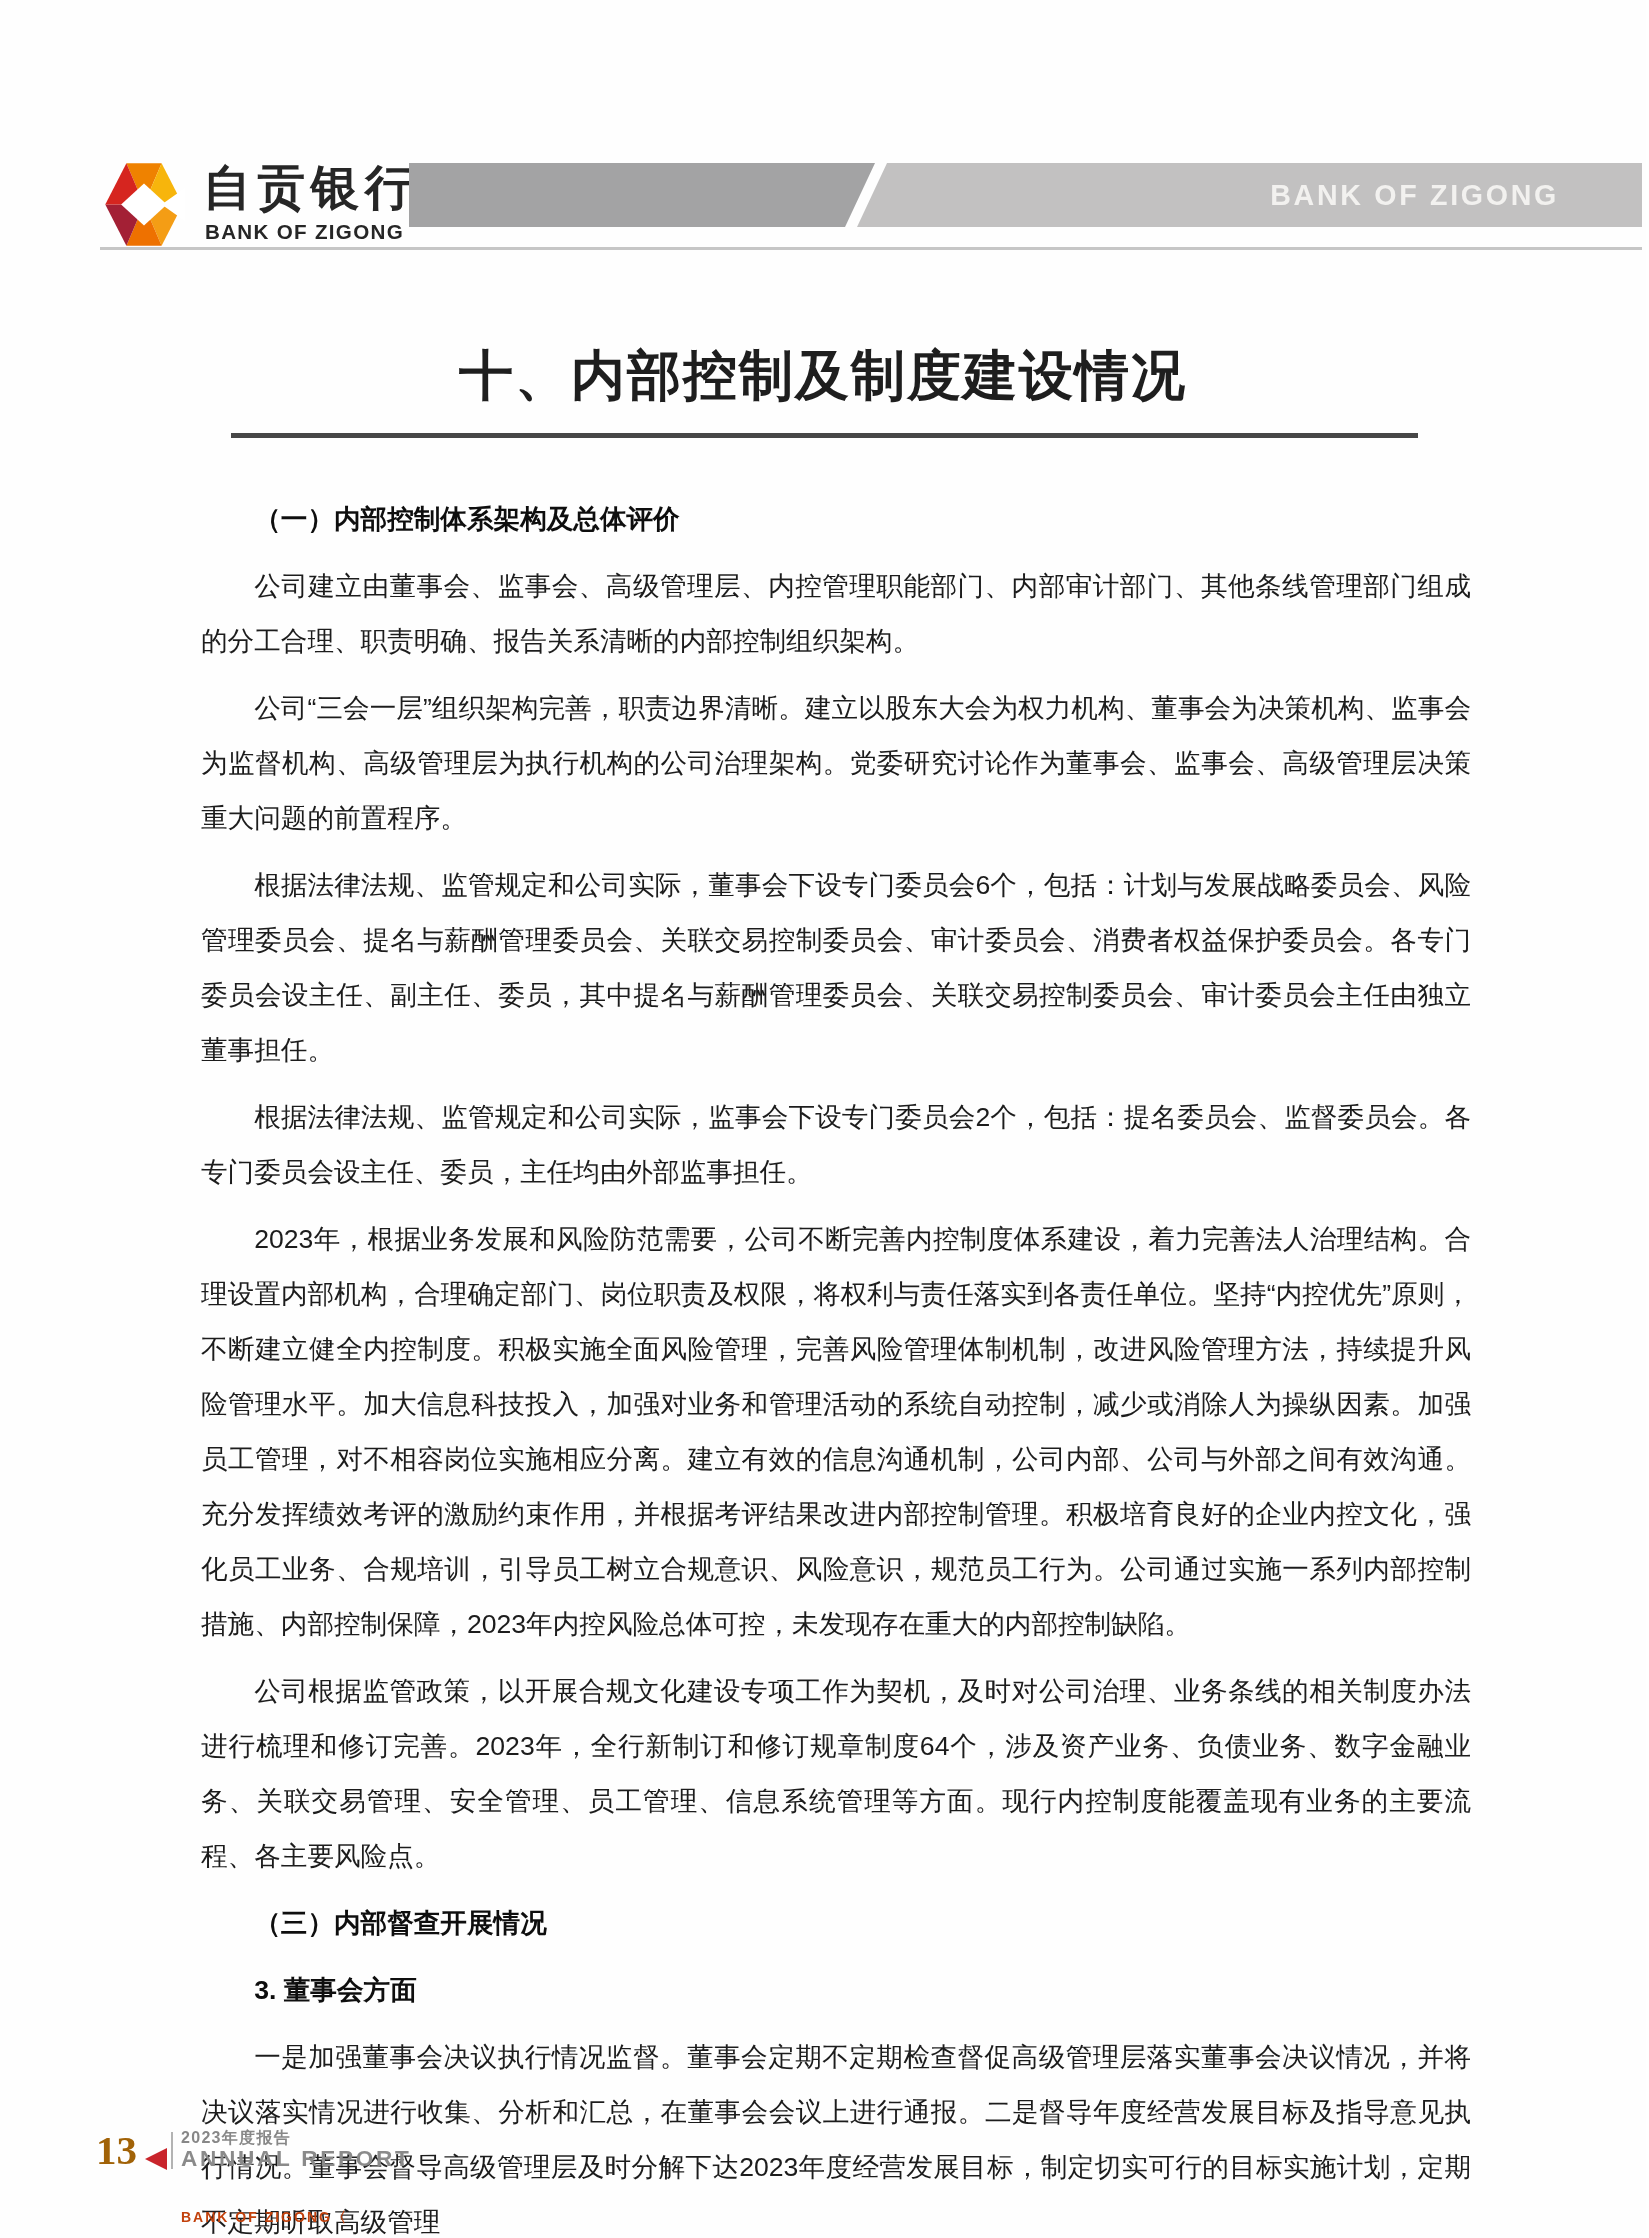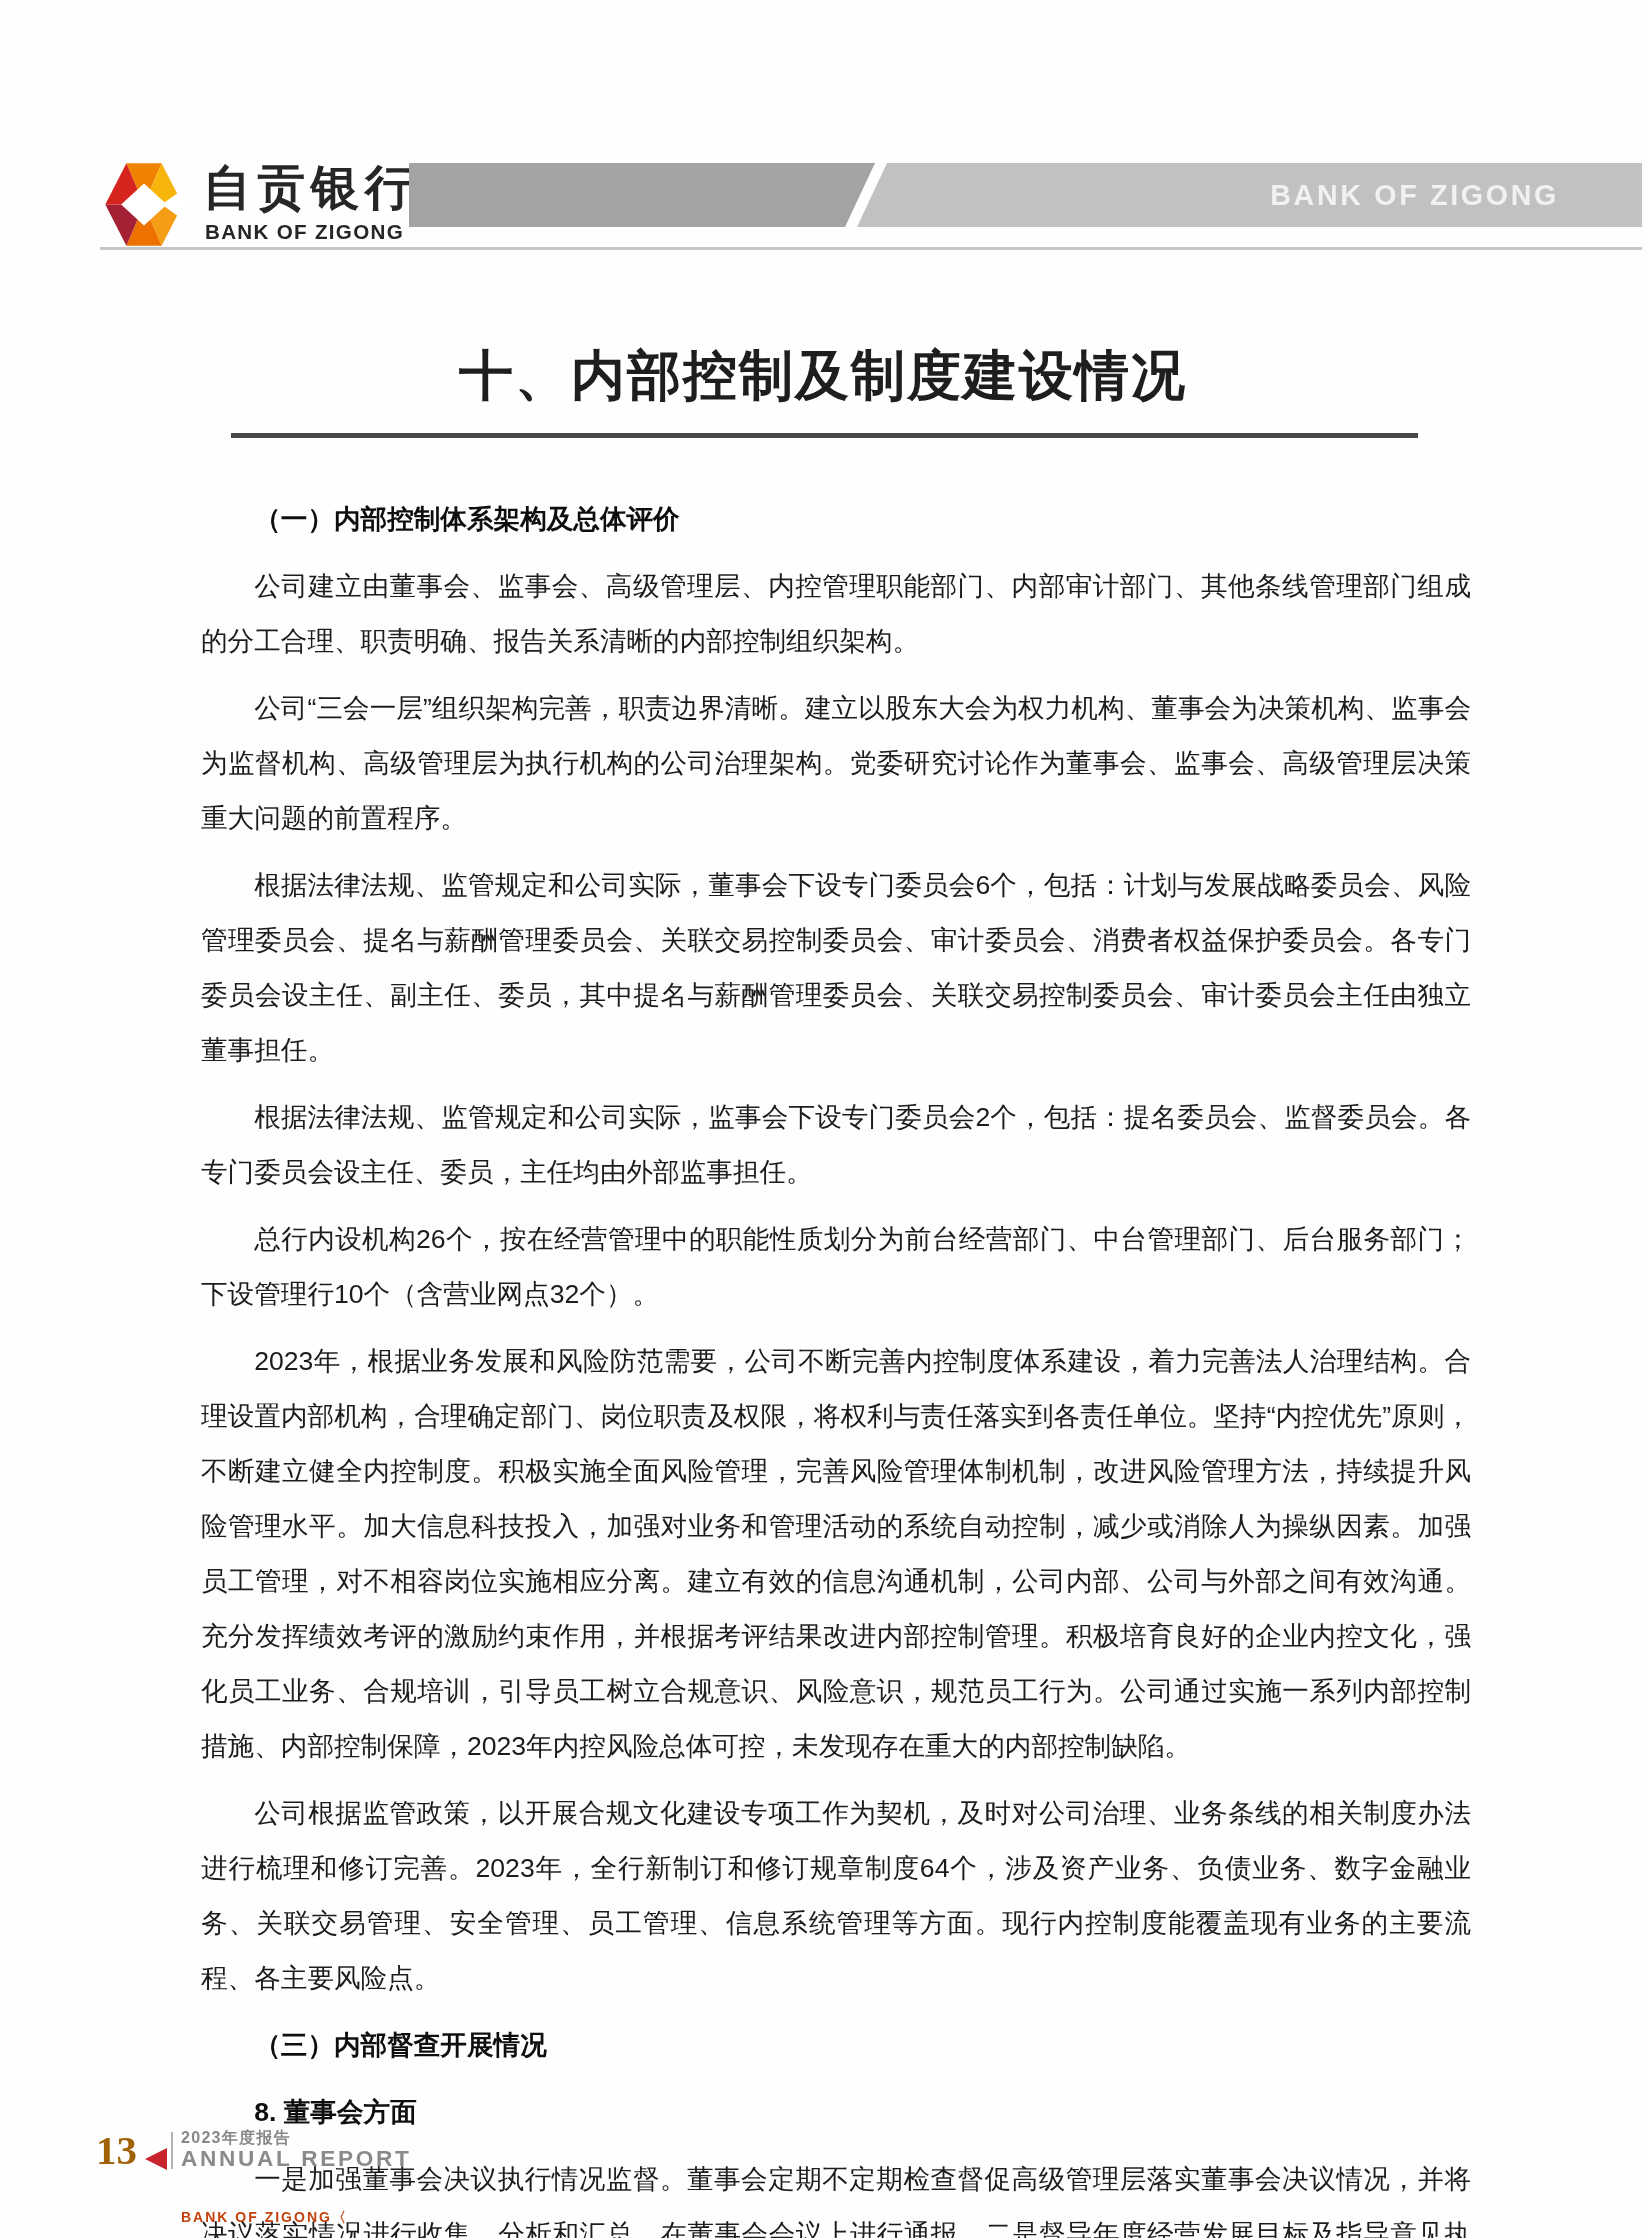--- a/index.html
+++ b/index.html
@@ -94,25 +94,24 @@
 
   <div class="page-title">十、内部控制及制度建设情况</div>
   <div class="title-rule"></div>
 
   <div class="body-text">
     <p class="h1">（一）内部控制体系架构及总体评价</p>
     <p>公司建立由董事会、监事会、高级管理层、内控管理职能部门、内部审计部门、其他条线管理部门组成的分工合理、职责明确、报告关系清晰的内部控制组织架构。</p>
     <p>公司“三会一层”组织架构完善，职责边界清晰。建立以股东大会为权力机构、董事会为决策机构、监事会为监督机构、高级管理层为执行机构的公司治理架构。党委研究讨论作为董事会、监事会、高级管理层决策重大问题的前置程序。</p>
     <p>根据法律法规、监管规定和公司实际，董事会下设专门委员会6个，包括：计划与发展战略委员会、风险管理委员会、提名与薪酬管理委员会、关联交易控制委员会、审计委员会、消费者权益保护委员会。各专门委员会设主任、副主任、委员，其中提名与薪酬管理委员会、关联交易控制委员会、审计委员会主任由独立董事担任。</p>
     <p>根据法律法规、监管规定和公司实际，监事会下设专门委员会2个，包括：提名委员会、监督委员会。各专门委员会设主任、委员，主任均由外部监事担任。</p>
-    <p>总行内设机构26个，按在经营管理中的职能性质划分为前台经营部门、中台管理部门、后台服务部门；下设管理行10个（含营业网点32个）。</p>
     <p>2023年，根据业务发展和风险防范需要，公司不断完善内控制度体系建设，着力完善法人治理结构。合理设置内部机构，合理确定部门、岗位职责及权限，将权利与责任落实到各责任单位。坚持“内控优先”原则，不断建立健全内控制度。积极实施全面风险管理，完善风险管理体制机制，改进风险管理方法，持续提升风险管理水平。加大信息科技投入，加强对业务和管理活动的系统自动控制，减少或消除人为操纵因素。加强员工管理，对不相容岗位实施相应分离。建立有效的信息沟通机制，公司内部、公司与外部之间有效沟通。充分发挥绩效考评的激励约束作用，并根据考评结果改进内部控制管理。积极培育良好的企业内控文化，强化员工业务、合规培训，引导员工树立合规意识、风险意识，规范员工行为。公司通过实施一系列内部控制措施、内部控制保障，2023年内控风险总体可控，未发现存在重大的内部控制缺陷。</p>
     <p>公司根据监管政策，以开展合规文化建设专项工作为契机，及时对公司治理、业务条线的相关制度办法进行梳理和修订完善。2023年，全行新制订和修订规章制度64个，涉及资产业务、负债业务、数字金融业务、关联交易管理、安全管理、员工管理、信息系统管理等方面。现行内控制度能覆盖现有业务的主要流程、各主要风险点。</p>
     <p class="h1">（三）内部督查开展情况</p>
-    <p class="h2">8. 董事会方面</p>
+    <p class="h2">3. 董事会方面</p>
     <p>一是加强董事会决议执行情况监督。董事会定期不定期检查督促高级管理层落实董事会决议情况，并将决议落实情况进行收集、分析和汇总，在董事会会议上进行通报。二是督导年度经营发展目标及指导意见执行情况。董事会督导高级管理层及时分解下达2023年度经营发展目标，制定切实可行的目标实施计划，定期不定期听取高级管理</p>
   </div>
 
   <div class="page-number">13</div>
   <div class="page-marker" style="border-right:22px solid #c9242b;"></div>
   <div class="footer-divider"></div>
   <div class="footer-block">
     <div class="footer-cn">2023年度报告</div>
     <div class="footer-en">ANNUAL REPORT</div>
     <div class="footer-bank">BANK OF ZIGONG〈</div>

